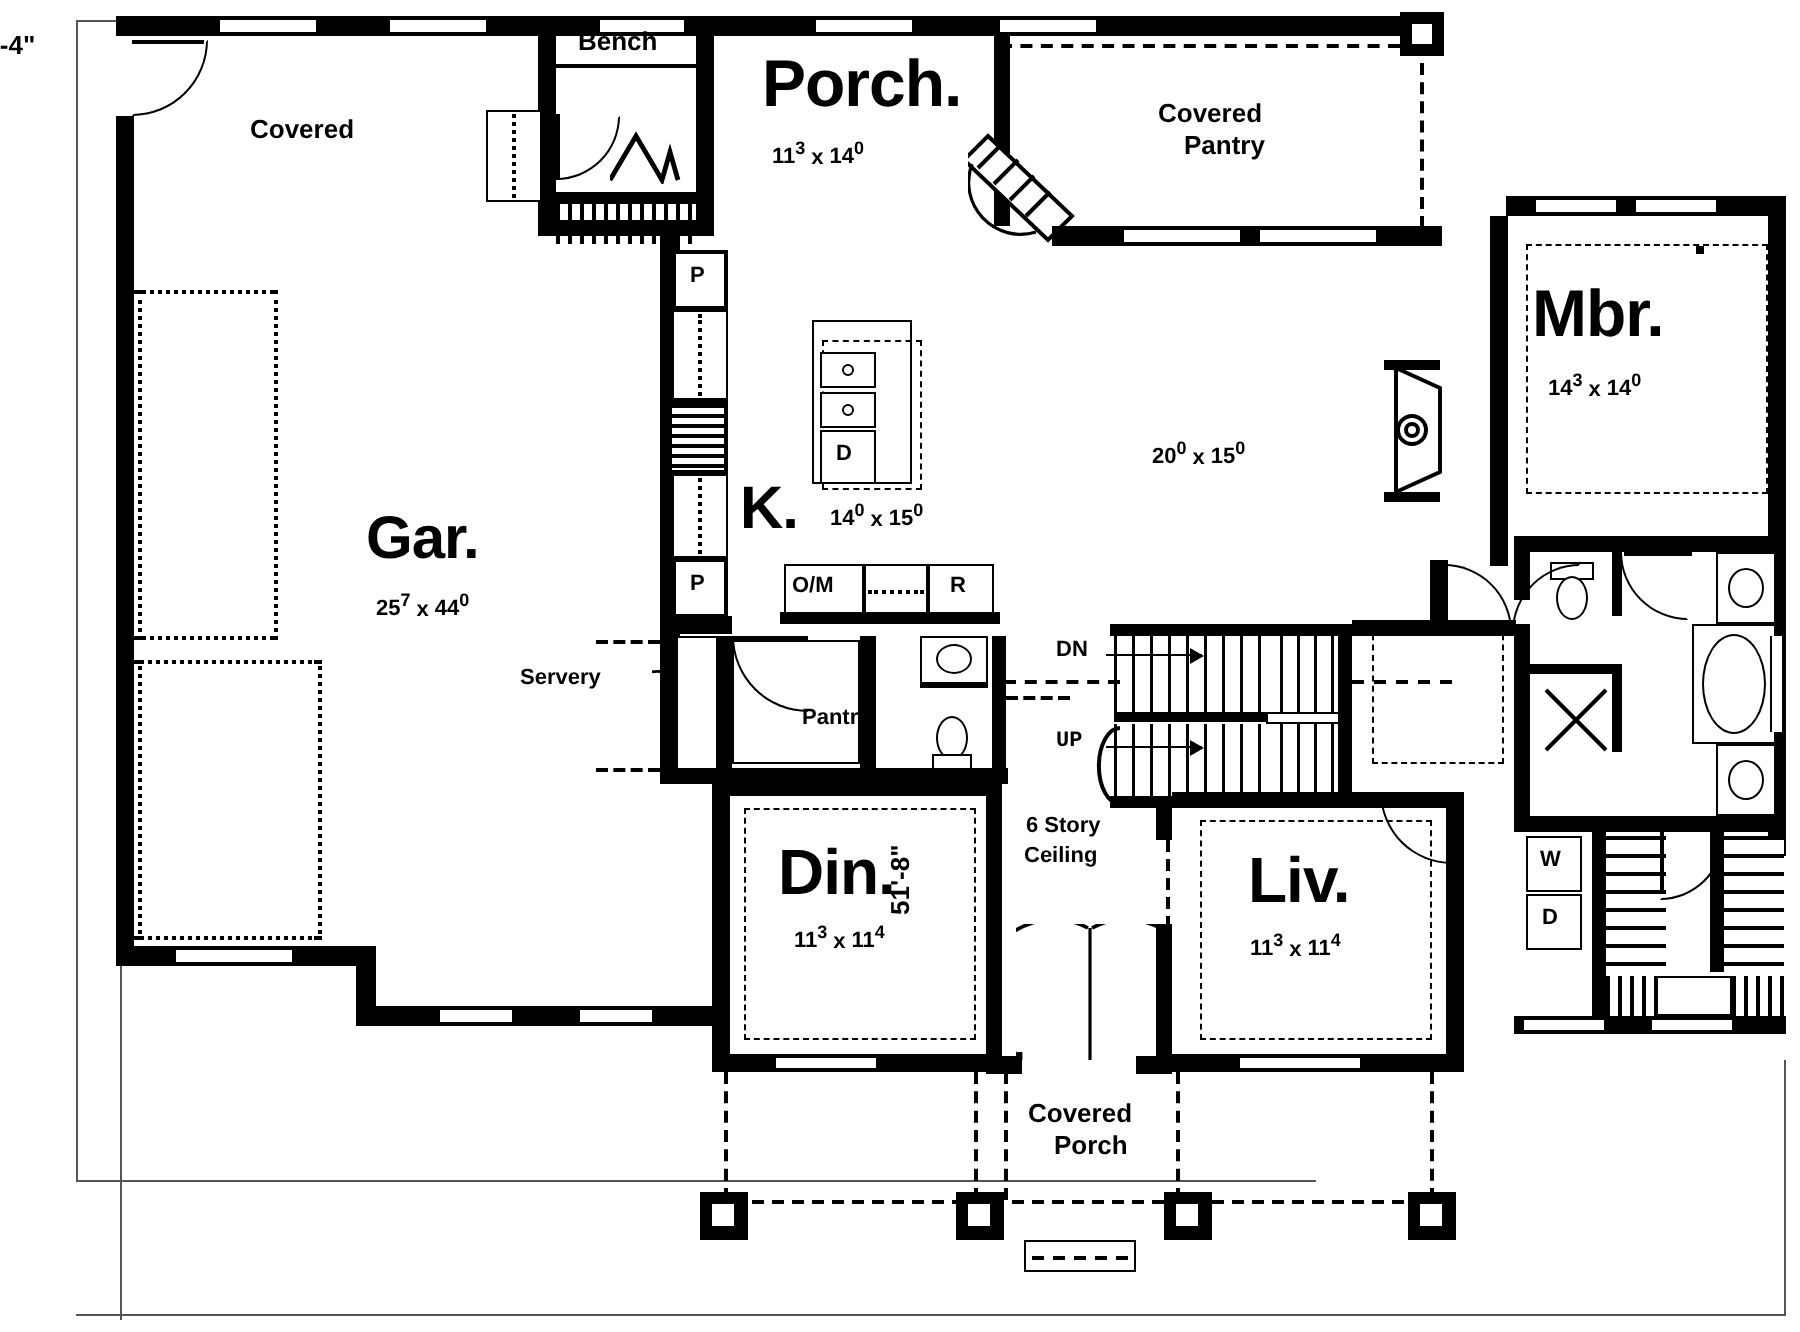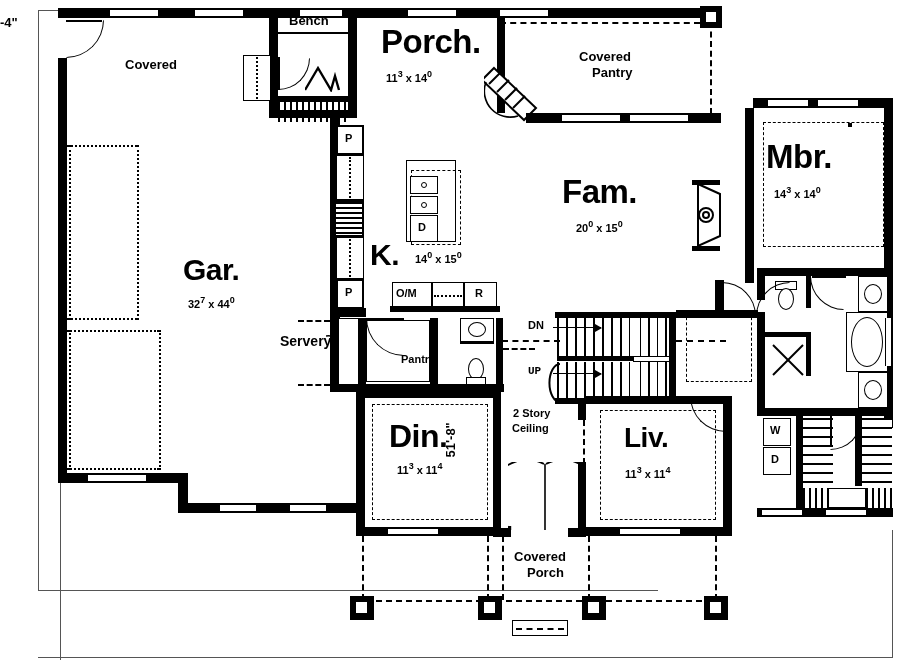--- a/index.html
+++ b/index.html
@@ -108,21 +108,21 @@
   <div class="dot" style="left:67px;top:318px;width:70px;height:0;"></div>
   <div class="dotv" style="left:69px;top:145px;width:0;height:175px;"></div>
   <div class="dot" style="left:67px;top:330px;width:92px;height:0;"></div>
   <div class="dotv" style="left:159px;top:330px;width:0;height:140px;"></div>
   <div class="dot" style="left:67px;top:468px;width:92px;height:0;"></div>
   <div class="dotv" style="left:69px;top:330px;width:0;height:140px;"></div>
 
   <div class="lbl mid" style="left:125px;top:58px;">Covered</div>
   <div class="lbl big" style="left:183px;top:255px;">Gar.</div>
   <div class="lbl sm" style="left:188px;top:296px;">
-    <span>32</span><span class="sup">7</span><span style="padding:0 3px;">x</span><span>44</span><span class="sup">0</span>
+    <span>25</span><span class="sup">7</span><span style="padding:0 3px;">x</span><span>44</span><span class="sup">0</span>
   </div>
 
   <div class="w" style="left:269px;top:18px;width:9px;height:100px;"></div>
   <div class="w" style="left:348px;top:18px;width:9px;height:98px;"></div>
   <div class="thin" style="left:278px;top:32px;width:70px;height:2px;"></div>
   <div class="lbl xs" style="left:289px;top:14px;font-size:13px;">Bench</div>
 
   <div class="boxthin" style="left:243px;top:55px;width:28px;height:46px;"></div>
   <div class="dotv" style="left:256px;top:57px;width:0;height:42px;"></div>
   <div class="swing sw-br" style="left:278px;top:58px;width:32px;height:32px;border-radius:0 0 100% 0;"></div>
@@ -191,21 +191,20 @@
   <div class="fill" style="left:706px;top:12px;width:10px;height:10px;"></div>
   <div class="dash" style="left:500px;top:22px;width:200px;height:0;"></div>
   <div class="dashv" style="left:710px;top:22px;width:0;height:92px;"></div>
   <div class="lbl mid" style="left:579px;top:50px;">Covered</div>
   <div class="lbl mid" style="left:592px;top:66px;">Pantry</div>
 
   <div class="w" style="left:526px;top:113px;width:195px;height:10px;"></div>
   <div class="win" style="left:562px;top:114px;width:58px;height:8px;"></div>
   <div class="win" style="left:630px;top:114px;width:58px;height:8px;"></div>
 
-  <div class="lbl big" style="left:562px;top:175px;font-size:33px;">Fam.</div>
   <div class="lbl sm" style="left:576px;top:220px;">
     <span>20</span><span class="sup">0</span><span style="padding:0 3px;">x</span><span>15</span><span class="sup">0</span>
   </div>
 
   <div class="w" style="left:692px;top:180px;width:28px;height:5px;"></div>
   <div class="w" style="left:692px;top:246px;width:28px;height:5px;"></div>
   <svg style="position:absolute;left:690px;top:182px;width:36px;height:68px;">
     <polygon points="8,2 30,12 30,54 8,64" fill="#fff" stroke="#000" stroke-width="2"></polygon>
     <circle cx="16" cy="33" r="7" fill="none" stroke="#000" stroke-width="2"></circle>
     <circle cx="16" cy="33" r="3" fill="none" stroke="#000" stroke-width="2"></circle>
@@ -267,21 +266,21 @@
   <div class="win" style="left:762px;top:509px;width:40px;height:7px;"></div>
   <div class="win" style="left:826px;top:509px;width:40px;height:7px;"></div>
 
   <div class="swing sw-tr" style="left:722px;top:282px;width:34px;height:34px;border-radius:0 100% 0 0;"></div>
   <div class="thin" style="left:722px;top:282px;width:2px;height:34px;"></div>
   <div class="swing sw-tl" style="left:756px;top:282px;width:34px;height:34px;border-radius:100% 0 0 0;"></div>
   <div class="w" style="left:715px;top:280px;width:9px;height:36px;"></div>
   <div class="w" style="left:676px;top:310px;width:82px;height:8px;"></div>
 
   <div class="w" style="left:330px;top:318px;width:8px;height:72px;"></div>
-  <div class="lbl xs" style="left:280px;top:334px;font-size:14px;">Servery</div>
+  <div class="lbl xs" style="left:260px;top:334px;font-size:11px;">Servery</div>
   <svg style="position:absolute;left:326px;top:320px;width:30px;height:30px;">
     <path d="M0 16 Q10 14 13 26" fill="none" stroke="#000" stroke-width="1.4"></path>
   </svg>
   <div class="dotv" style="left:345px;top:320px;width:0;height:64px;"></div>
   <div class="boxthin" style="left:338px;top:318px;width:22px;height:68px;"></div>
   <div class="w" style="left:358px;top:318px;width:8px;height:72px;"></div>
   <div class="w" style="left:330px;top:384px;width:100px;height:8px;"></div>
   <div class="boxthin" style="left:366px;top:320px;width:64px;height:62px;"></div>
   <div class="swing sw-bl" style="left:366px;top:318px;width:38px;height:38px;border-radius:0 0 0 100%;"></div>
   <div class="thin" style="left:366px;top:318px;width:38px;height:2px;"></div>
@@ -325,21 +324,21 @@
   <div class="w" style="left:356px;top:390px;width:9px;height:145px;"></div>
   <div class="w" style="left:356px;top:527px;width:145px;height:9px;"></div>
   <div class="win" style="left:388px;top:528px;width:50px;height:7px;"></div>
   <div class="w" style="left:493px;top:398px;width:8px;height:130px;"></div>
   <div class="dbox" style="left:372px;top:404px;width:116px;height:116px;border-width:1.8px;"></div>
   <div class="lbl big" style="left:389px;top:420px;font-size:32px;">Din.</div>
   <div class="lbl sm" style="left:397px;top:462px;">
     <span>11</span><span class="sup">3</span><span style="padding:0 3px;">x</span><span>11</span><span class="sup">4</span>
   </div>
 
-  <div class="lbl sm" style="left:513px;top:408px;">2 Story</div>
+  <div class="lbl sm" style="left:513px;top:408px;">6 Story</div>
   <div class="lbl sm" style="left:512px;top:423px;">Ceiling</div>
 
   <div class="w" style="left:493px;top:528px;width:18px;height:9px;"></div>
   <div class="w" style="left:568px;top:528px;width:18px;height:9px;"></div>
   <svg style="position:absolute;left:508px;top:462px;width:76px;height:70px;">
     <path d="M2 66 A34 34 0 0 1 36 2" fill="none" stroke="#000" stroke-width="1.8"></path>
     <path d="M72 66 A34 34 0 0 0 38 2" fill="none" stroke="#000" stroke-width="1.8"></path>
     <line x1="2" y1="64" x2="2" y2="68" stroke="#000" stroke-width="2.4"></line>
     <line x1="72" y1="64" x2="72" y2="68" stroke="#000" stroke-width="2.4"></line>
     <line x1="37" y1="2" x2="37" y2="68" stroke="#000" stroke-width="1.6"></line>
@@ -349,21 +348,21 @@
   <div class="w" style="left:493px;top:398px;width:8px;height:22px;"></div>
   <div class="w" style="left:493px;top:462px;width:8px;height:70px;"></div>
   <div class="dashv" style="left:498px;top:420px;width:0;height:44px;"></div>
   <div class="dashv" style="left:583px;top:420px;width:0;height:44px;"></div>
 
   <div class="w" style="left:586px;top:396px;width:145px;height:8px;"></div>
   <div class="w" style="left:723px;top:396px;width:9px;height:140px;"></div>
   <div class="w" style="left:586px;top:527px;width:145px;height:9px;"></div>
   <div class="win" style="left:620px;top:528px;width:60px;height:7px;"></div>
   <div class="dbox" style="left:600px;top:410px;width:116px;height:110px;border-width:1.8px;"></div>
-  <div class="lbl big" style="left:624px;top:424px;font-size:28px;">Liv.</div>
+  <div class="lbl big" style="left:624px;top:424px;font-size:32px;">Liv.</div>
   <div class="lbl sm" style="left:625px;top:466px;">
     <span>11</span><span class="sup">3</span><span style="padding:0 3px;">x</span><span>11</span><span class="sup">4</span>
   </div>
   <div class="swing sw-bl" style="left:690px;top:396px;width:36px;height:36px;border-radius:0 0 0 100%;"></div>
 
   <div class="lbl mid" style="left:514px;top:550px;">Covered</div>
   <div class="lbl mid" style="left:527px;top:566px;">Porch</div>
   <div class="dash" style="left:356px;top:600px;width:366px;height:0;"></div>
   <div class="dashv" style="left:362px;top:536px;width:0;height:64px;"></div>
   <div class="dashv" style="left:487px;top:536px;width:0;height:64px;"></div>

